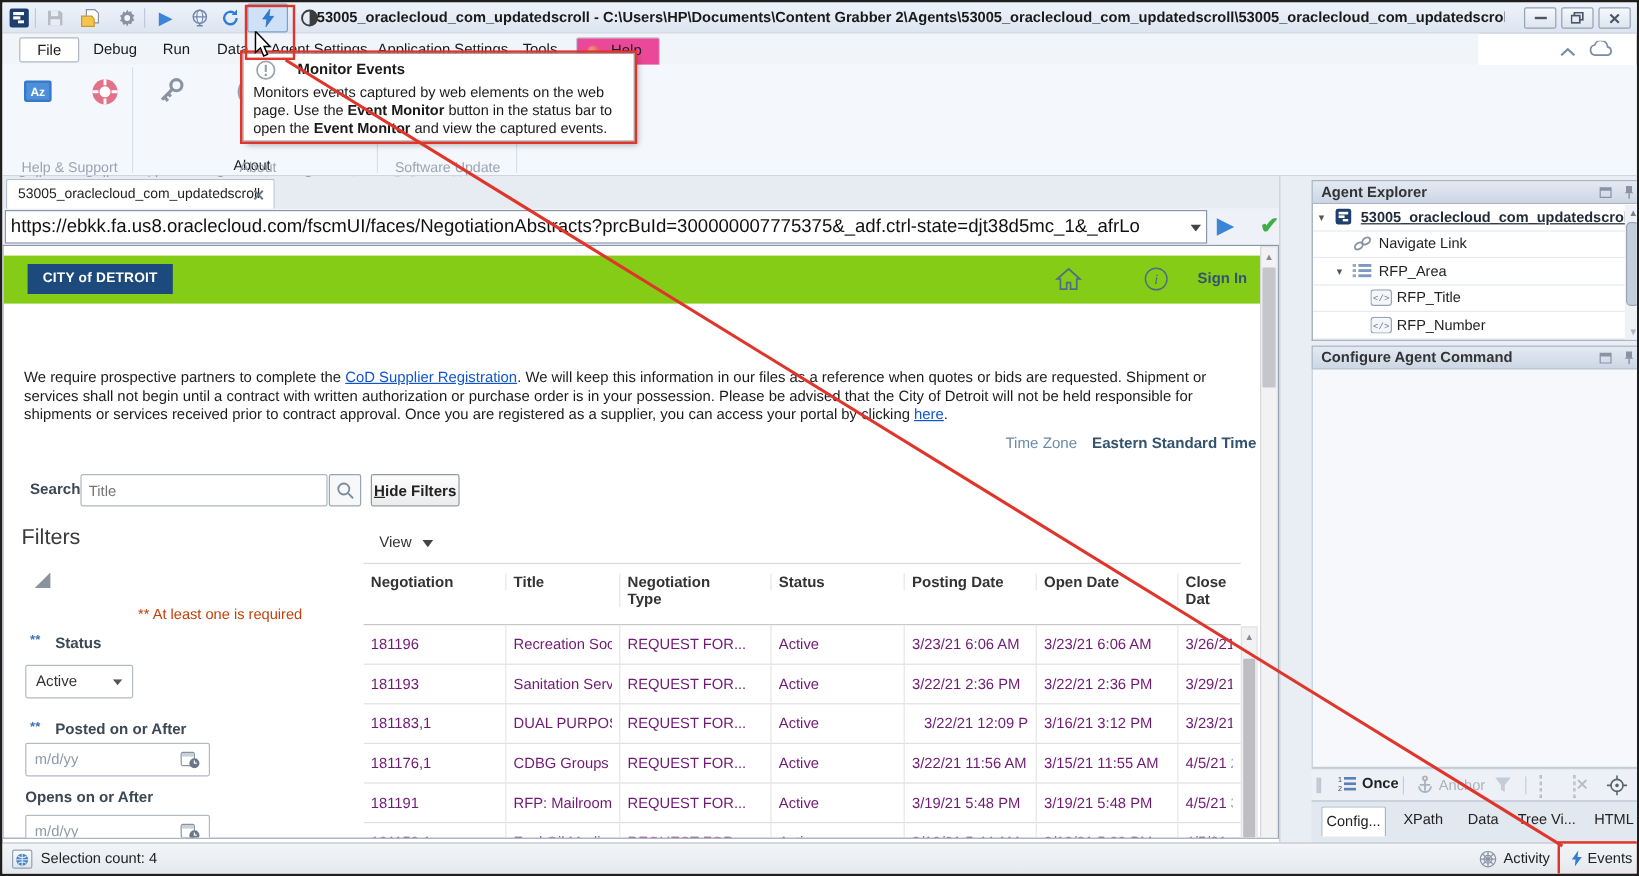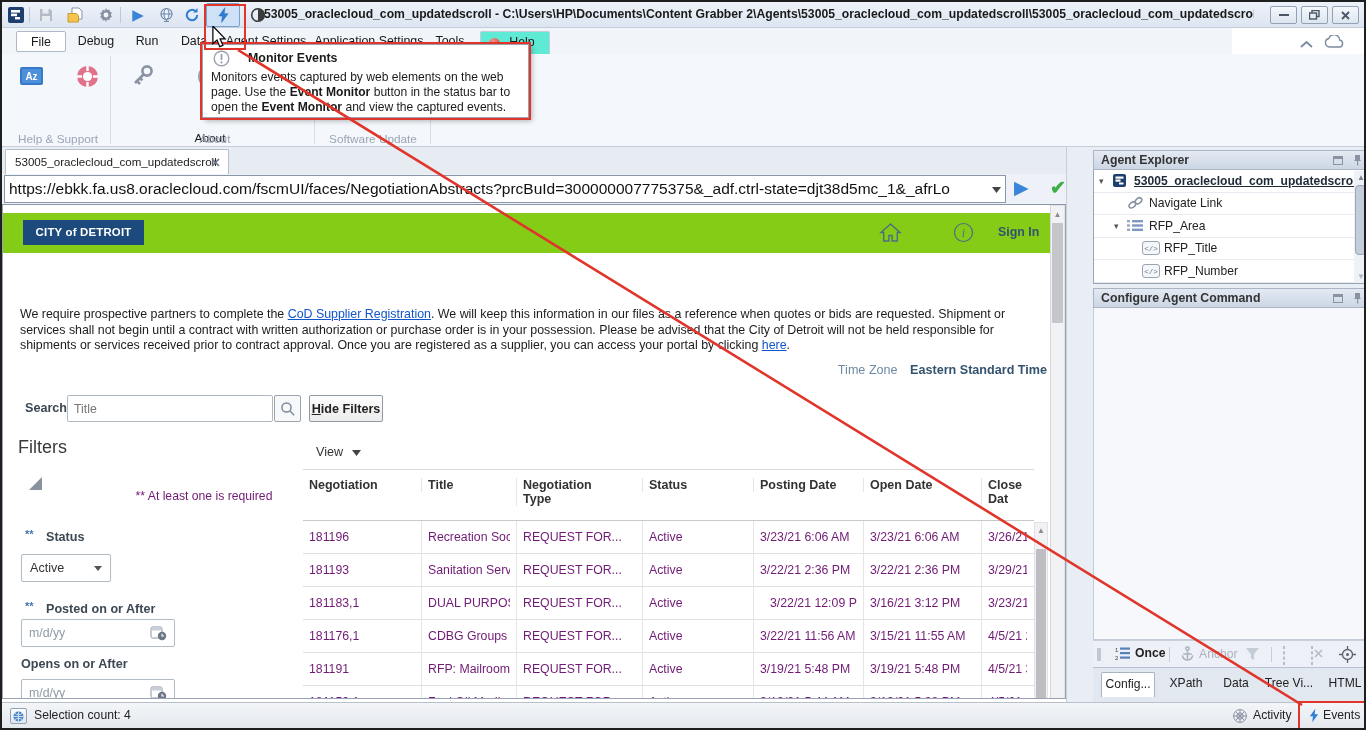--- a/index.html
+++ b/index.html
@@ -12,21 +12,21 @@
   #titlebar{left:0;top:0;width:1362px;height:26px;background:linear-gradient(#eef3fa,#dce5f1);border-bottom:1px solid #c3ccd9}
   .tbico{position:absolute;top:4px;width:20px;height:18px;display:flex;align-items:center;justify-content:center}
   .tbsep{position:absolute;top:5px;width:1px;height:16px;background:#c0c9d6}
   #bolt-btn{left:204px;top:1px;width:34px;height:24px;background:#cfe1f6;border:1px solid #7aa2cf;border-radius:2px;display:flex;align-items:center;justify-content:center}
   #title-text{left:262px;top:5px;font-size:12.2px;font-weight:bold;color:#1a1a1a;max-width:990px;overflow:hidden}
   .winbtn{position:absolute;top:4px;width:27px;height:18px;background:linear-gradient(#f5f8fc,#dde5ef);border:1px solid #93a1b5;border-radius:2px;display:flex;align-items:center;justify-content:center}
   
   #menurow{left:0;top:26px;width:1230px;height:26px;background:#f1f4f9}
   .mtab{position:absolute;top:3px;height:23px;line-height:21px;font-size:12.4px;color:#1a1a1a;text-align:center}
   .mtab.btn{background:#fff;border:1px solid #aeb8c6;border-radius:2px;height:21px}
-  .mtab.sel{background:#5eead4;border:1px solid #c2cbd7;border-bottom:none;border-radius:2px 2px 0 0;height:23px}
+  .mtab.sel{background:#ec4899;border:1px solid #c2cbd7;border-bottom:none;border-radius:2px 2px 0 0;height:23px}
   
   #ribbon{left:0;top:52px;width:1362px;height:93px;background:#f4f7fb;border-bottom:1px solid #c6ceda}
   .ritem{position:absolute;top:2px;height:78px;text-align:center}
   .ritem .ric{display:flex;justify-content:center;align-items:center;height:40px}
   .rlabel{position:absolute;left:0;right:0;bottom:-37px;font-size:11.8px;line-height:13px;color:#1c1c1c}
   .rlabel.dis{color:#9aa5b1}
   .rgsep{position:absolute;top:2px;width:1px;height:88px;background:#d9dfe8}
   .rglabel{position:absolute;top:78px;font-size:11.8px;color:#9aa5b5;text-align:center}
   
   #tooltip{left:200px;top:42px;width:327px;height:74px;background:#fff;border:1px solid #9aa2ad;outline:2.5px solid #e0352b;box-shadow:3px 3px 5px rgba(0,0,0,.28);z-index:40}
@@ -311,21 +311,21 @@
 
     <span class="abs nw" style="left:15px;top:232px;font-size:18px;color:#3a3a3a">Filters</span>
     <span class="abs nw" style="left:313px;top:240px;font-size:12.6px;color:#333">
       <span>View</span>
       <svg width="9" height="6" style="margin-left:5px">
           <path d="M0 0h9L4.5 6z" fill="#444"></path>
         </svg>
     </span>
 
     <span class="abs" style="left:26px;top:272px;width:0;height:0;border-left:13px solid transparent;border-bottom:13px solid #8a929e"></span>
-    <span class="abs nw" style="left:112px;top:284px;width:178px;text-align:center;font-size:12.2px;color:#701a75">** At least one is required</span>
+    <span class="abs nw" style="left:112px;top:300px;width:178px;text-align:left;font-size:12.2px;color:#c2410c">** At least one is required</span>
     <span class="abs nw" style="left:22px;top:322px">
       <span class="req">**</span>
       <span class="field-label" style="margin-left:8px">Status</span>
     </span>
     <span class="abs" style="left:18px;top:349px;width:90px;height:28px;background:#fff;border:1px solid #b2bac2;border-radius:2px;display:flex;align-items:center;padding:0 8px">
       <span style="font-size:12.6px;color:#333;flex:1">Active</span>
       <svg width="8" height="5">
           <path d="M0 0h8L4 5z" fill="#555"></path>
         </svg>
     </span>

